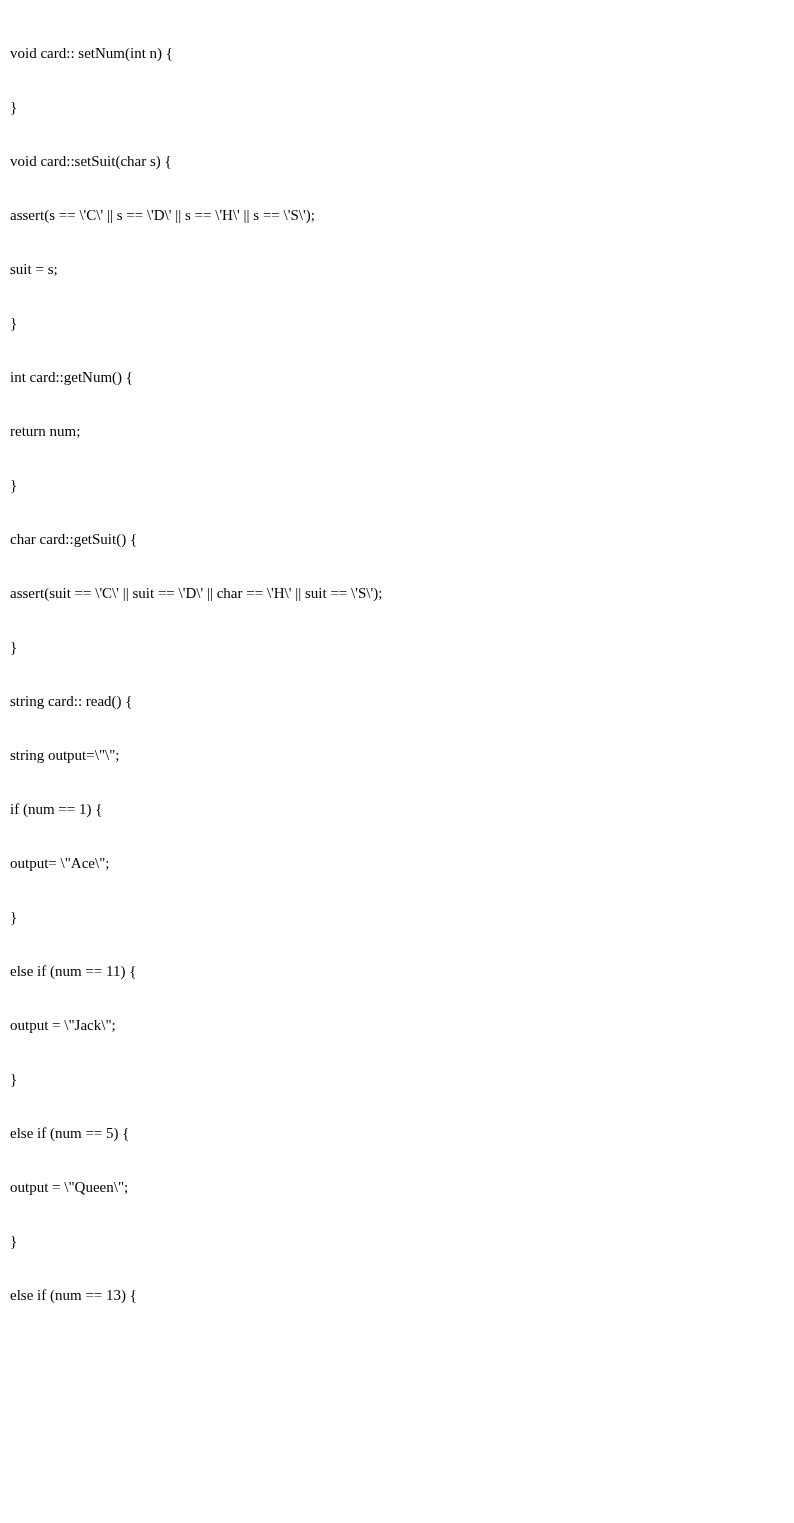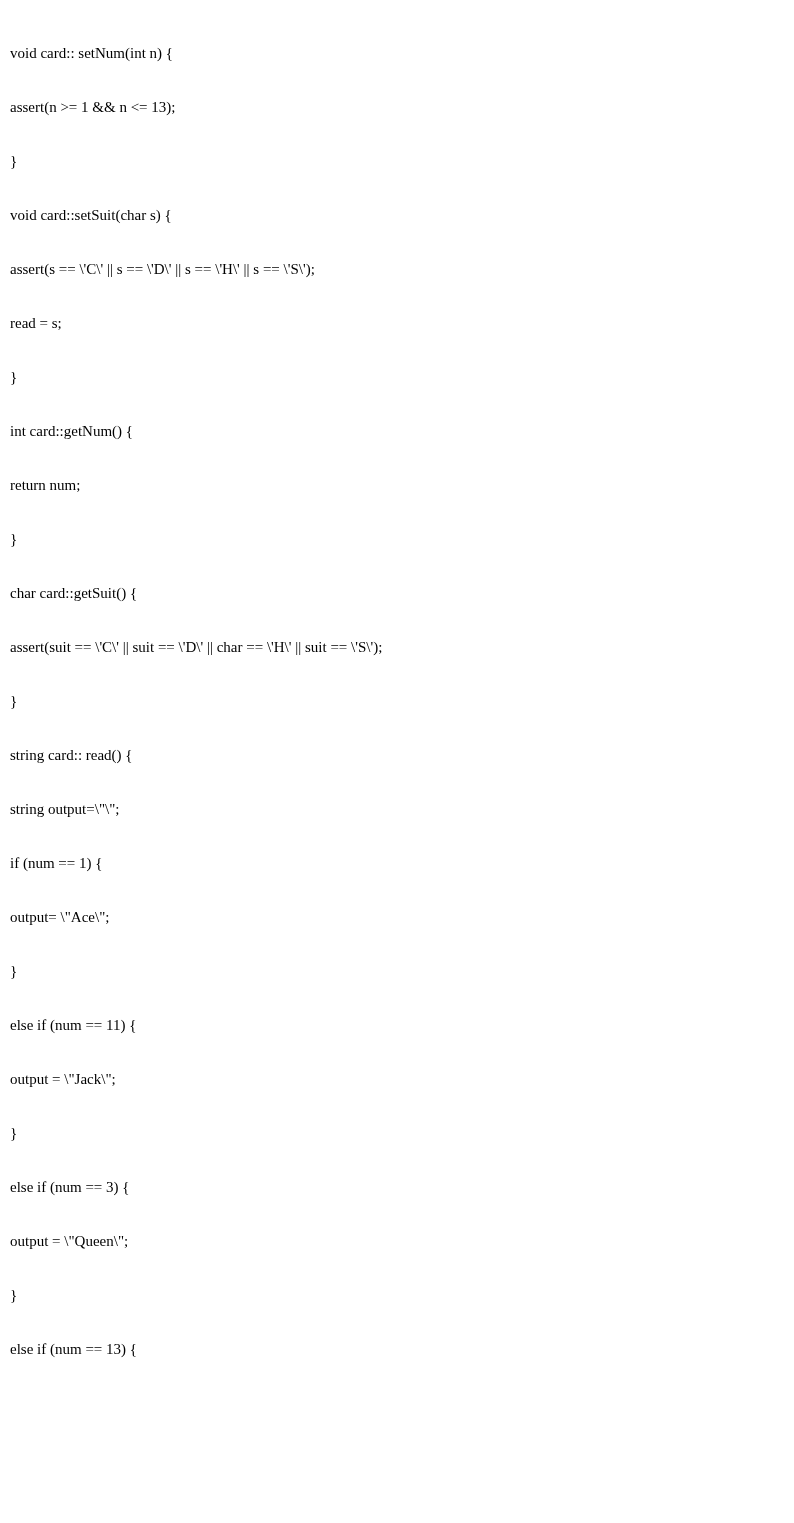--- a/index.html
+++ b/index.html
@@ -29,41 +29,40 @@
     white-space: pre-wrap;
   }
 </style>
 </head>
 <body>
 
 <div class="page">
 
   <div class="code-block">
     <span class="code-line">void card:: setNum(int n) {</span>
-    <span class="code-line">assert(n &gt;= 1 &amp;&amp; n &lt;= 13);</span>
     <span class="code-line">}</span>
     <span class="code-line">void card::setSuit(char s) {</span>
     <span class="code-line">assert(s == \'C\' || s == \'D\' || s == \'H\' || s == \'S\');</span>
-    <span class="code-line">read = s;</span>
+    <span class="code-line">suit = s;</span>
     <span class="code-line">}</span>
     <span class="code-line">int card::getNum() {</span>
     <span class="code-line">return num;</span>
     <span class="code-line">}</span>
     <span class="code-line">char card::getSuit() {</span>
     <span class="code-line">assert(suit == \'C\' || suit == \'D\' || char == \'H\' || suit == \'S\');</span>
     <span class="code-line">}</span>
     <span class="code-line">string card:: read() {</span>
     <span class="code-line">string output=\"\";</span>
     <span class="code-line">if (num == 1) {</span>
     <span class="code-line">output= \"Ace\";</span>
     <span class="code-line">}</span>
     <span class="code-line">else if (num == 11) {</span>
     <span class="code-line">output = \"Jack\";</span>
     <span class="code-line">}</span>
-    <span class="code-line">else if (num == 3) {</span>
+    <span class="code-line">else if (num == 5) {</span>
     <span class="code-line">output = \"Queen\";</span>
     <span class="code-line">}</span>
     <span class="code-line">else if (num == 13) {</span>
     
     
     
     
     
     
     

